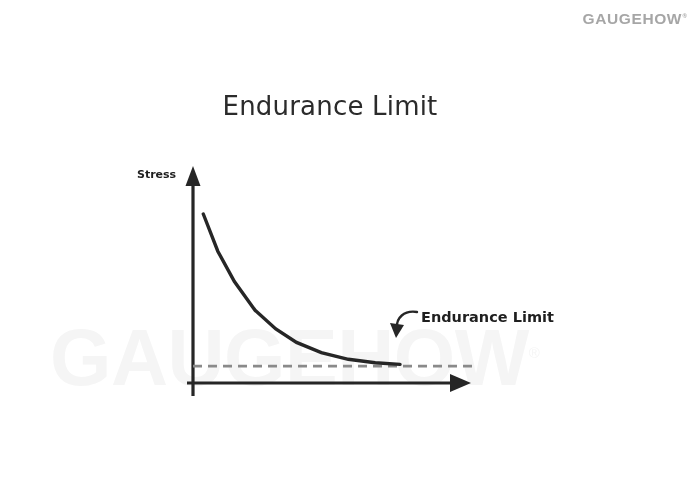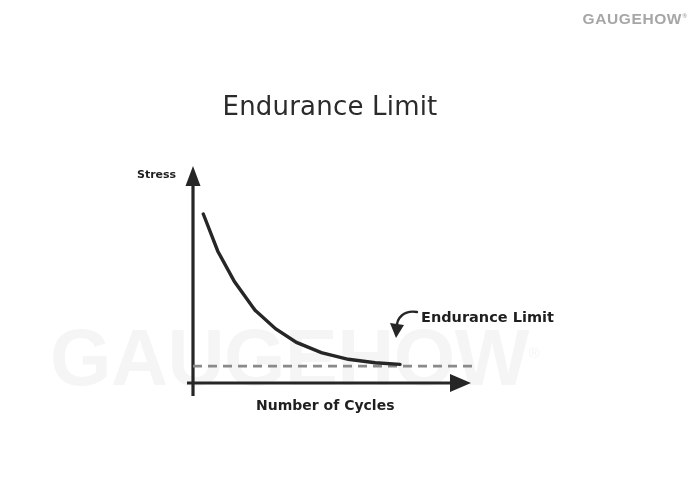--- a/index.html
+++ b/index.html
@@ -144,17 +144,16 @@
 
     <path id="sncurve" d="M 203.3 214.0 L 217.8 251.2 L 234.4 281.6 L 255.1 310.3 L 275.8 328.9 L 296.5 342.4 L 321.3 352.6 L 348.3 359.3 L 375.2 362.7 L 400.0 364.4" fill="none" stroke="#262626" stroke-width="3.4" stroke-linecap="round"></path>
 
     <path d="M 417 312
              C 404 310, 396 318, 397 328" fill="none" stroke="#262626" stroke-width="2.4" stroke-linecap="round"></path>
     <polygon points="396,338 390,323 404,325" fill="#262626"></polygon>
   </svg>
 
   <div class="axis-label" id="ylabel">Stress</div>
 
-  <div class="axis-label" id="xlabel">Number of Cycles</div>
 
   <div class="axis-label" id="annotation-label">Endurance Limit</div>
 
 </div>
 
 </body></html>

